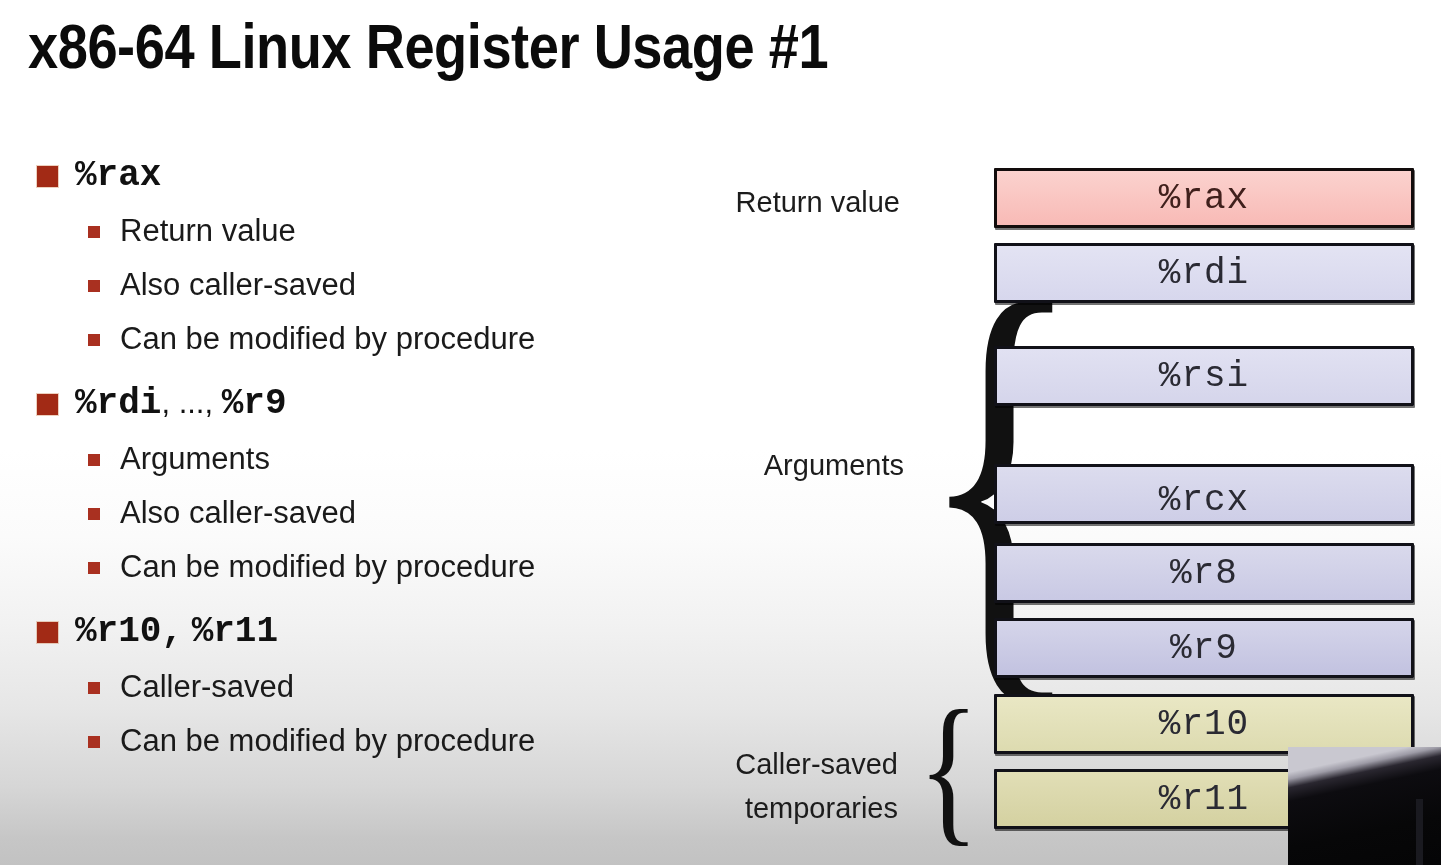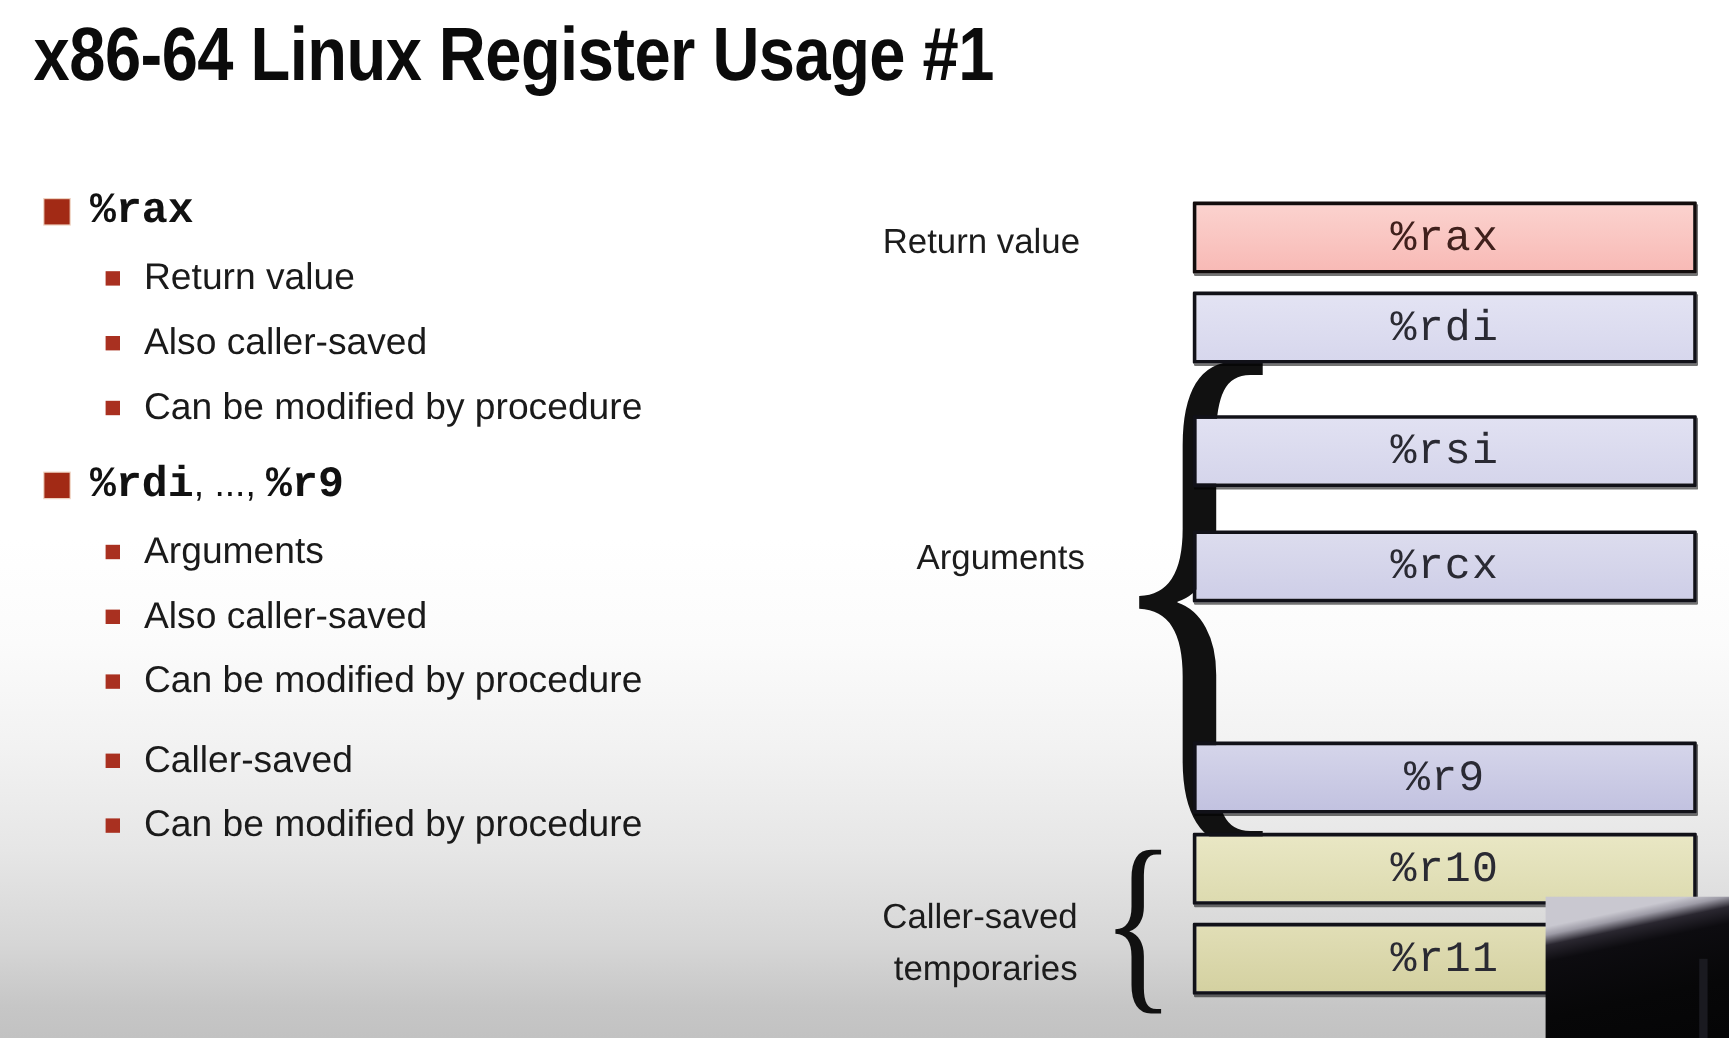--- a/index.html
+++ b/index.html
@@ -218,20 +218,23 @@
         <span class="b2"></span><span>Also caller-saved</span>
       </div>
       <div class="l2">
         <span class="b2"></span><span>Can be modified by procedure</span>
       </div>
     </div>
 
     <div class="gap-md"></div>
 
     <div class="grp">
+      <div class="l1">
+        <span class="b1"></span><span>%r10,</span><span class="sep"> </span><span>%r11</span>
+      </div>
       <div class="l2">
         <span class="b2"></span><span>Caller-saved</span>
       </div>
       <div class="l2">
         <span class="b2"></span><span>Can be modified by procedure</span>
       </div>
     </div>
 
   </div>
 
@@ -254,24 +257,27 @@
 
     <div class="reg" style="top:243px; background:linear-gradient(to bottom,#e3e3f3,#d7d7ed);">
         <span>%rdi</span>
       </div>
 
     <div class="reg" style="top:318px; background:linear-gradient(to bottom,#e1e1f2,#d5d5eb);margin-top:28px;">
         <span>%rsi</span>
       </div>
 
 
-    <div class="reg" style="top:442px; background:linear-gradient(to bottom,#dcdcee,#cecee7);">
+    <div class="reg" style="top:464px; background:linear-gradient(to bottom,#dcdcee,#cecee7);align-items:flex-end;">
         <span>%rcx</span>
       </div>
 
+    <div class="reg" style="top:543px; background:linear-gradient(to bottom,#d9d9ec,#c9c9e4);">
+        <span>%r8</span>
+      </div>
 
     <div class="reg" style="top:618px; background:linear-gradient(to bottom,#d5d5ea,#c2c2e0);">
         <span>%r9</span>
       </div>
 
     <div class="reg" style="top:694px; background:linear-gradient(to bottom,#e9e7c4,#dddbb0);font-family:Liberation Mono, monospace;">
         <span>%r10</span>
       </div>
 
     <div class="reg" style="top:769px; background:linear-gradient(to bottom,#e1deb6,#d4d1a1);">

